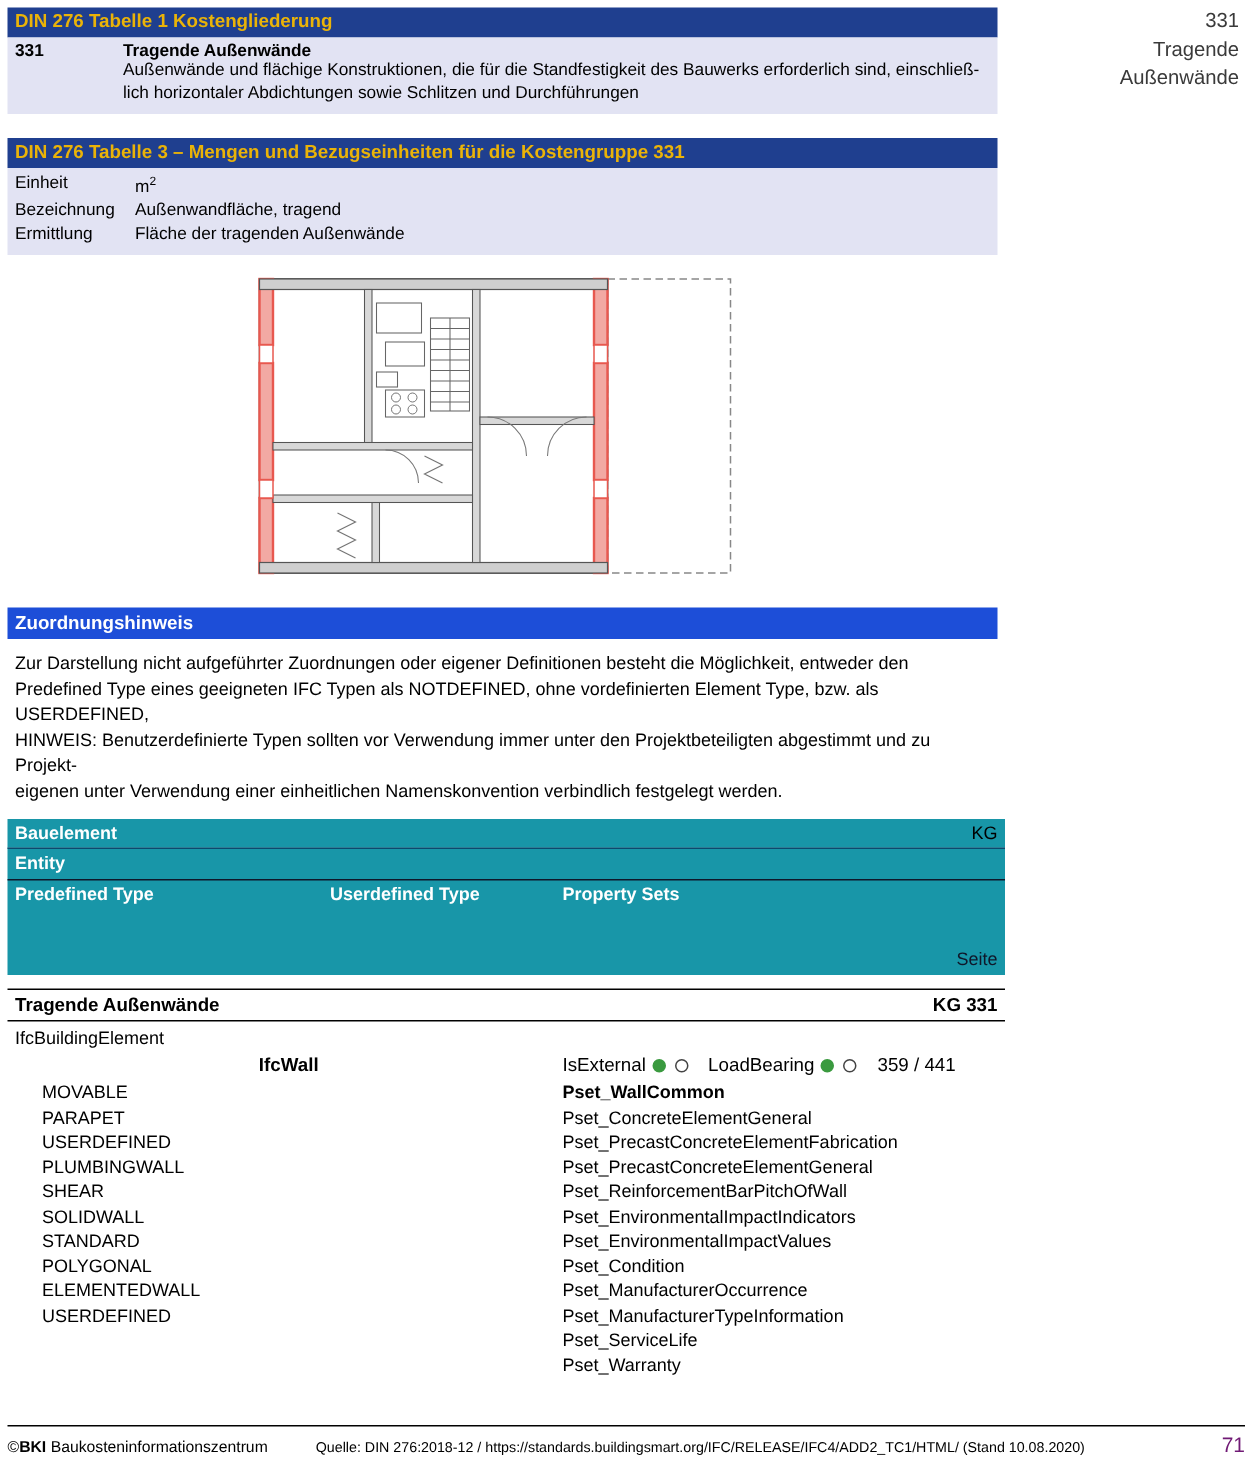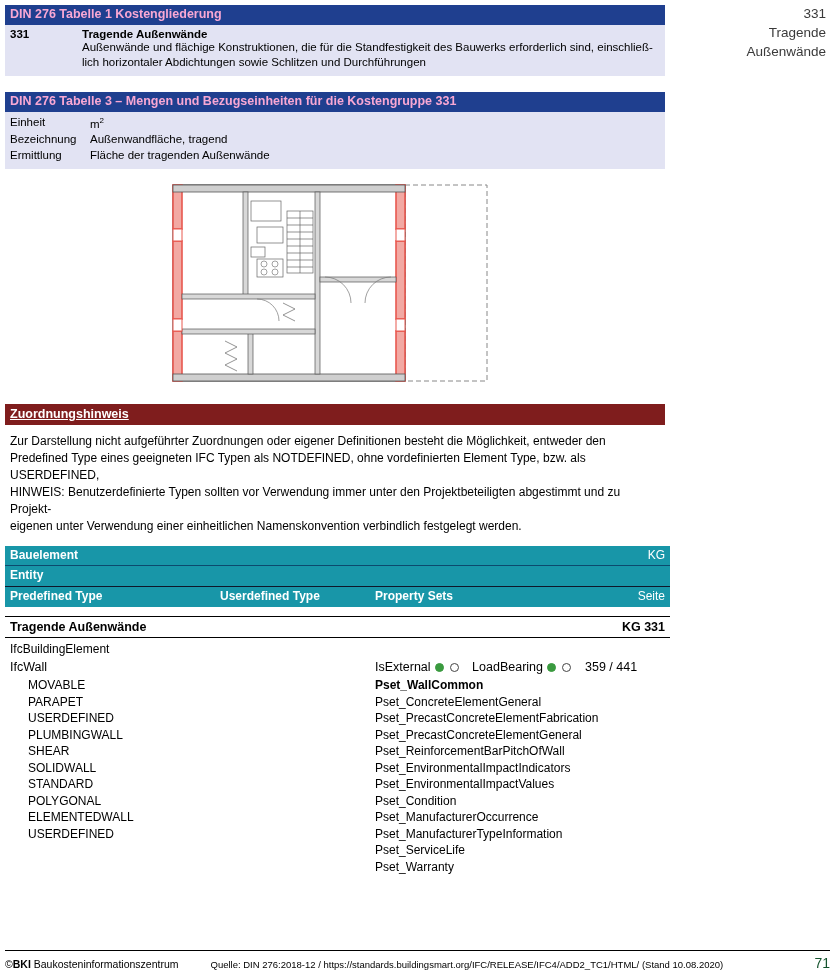--- a/index.html
+++ b/index.html
@@ -36,21 +36,21 @@
   .content {
     position: absolute;
     left: 5px;
     top: 5px;
     width: 660px;
   }
 
   
   .bar-blue {
     background: #1f3f8f;
-    color: #f9a8d4;
+    color: #eab308;
     font-weight: bold;
     font-size: 12.5px;
     padding: 2px 5px 3px 5px;
     line-height: 1.2;
   }
   .block-lav {
     background: #e2e3f3;
     padding: 3px 5px 5px 5px;
   }
   .row-flex { display: flex; }
@@ -79,46 +79,45 @@
   .plan {
     position: absolute;
     left: 160px;
     top: 0;
     width: 325px;
     height: 205px;
   }
 
   
   .bar-teal {
-    background: #7f1d1d;
+    background: #1d4ed8;
     color: #fff;
     font-weight: bold;
     font-size: 12.5px;
     padding: 3px 5px 4px 5px;
-    text-decoration: underline;
   }
   .hinweis {
     padding: 8px 5px 0 5px;
     line-height: 1.42;
     font-size: 12px;
   }
   .hinweis em { font-style: italic; }
   .be-head-row {
     background: #1896a8;
     color: #fff;
     font-weight: bold;
     display: flex;
     font-size: 12px;
     line-height: 1.45;
     padding: 1px 5px 1px 5px;
   }
   .be-head-row .right {
     margin-left: auto;
     font-weight: normal;
-    color: #ffffff;
+    color: #000000;
   }
   .be-head-row2 {
     background: #1896a8;
     color: #fff;
     font-weight: bold;
     display: flex;
     font-size: 12px;
     line-height: 1.45;
     padding: 1px 5px 2px 5px;
     border-top: 1px solid #0f172a;
@@ -141,21 +140,21 @@
 
   .entity-line {
     padding: 4px 5px 0 5px;
     font-size: 12px;
   }
   .ifcwall-row {
     display: flex;
     padding: 4px 5px 0 5px;
     font-size: 12.5px;
   }
-  .ifcwall-name { width: 365px; flex: 0 0 365px; font-weight: normal; }
+  .ifcwall-name { width: 365px; flex: 0 0 365px; font-weight: bold; text-align: center; }
   .flags { flex: 1 1 auto; }
   .pages { width: 80px; flex: 0 0 80px; text-align: left; }
 
   .dot {
     display: inline-block;
     width: 9px; height: 9px;
     border-radius: 50%;
     border: 1px solid #444;
     vertical-align: -1px;
     margin: 0 2px 0 4px;
@@ -182,21 +181,21 @@
     display: flex;
     align-items: baseline;
     font-size: 10px;
   }
   .footer .bki { font-size: 10.5px; }
   .footer .bki b { font-weight: bold; }
   .footer .src { margin-left: 32px; font-size: 9.5px; }
   .footer .pg {
     margin-left: auto;
     font-size: 14px;
-    color: #14532d;
+    color: #701a75;
   }
   sup { font-size: 8px; vertical-align: super; }
 </style>
 </head>
 <body>
 
 <div class="page">
 
   <div class="corner-head">
     <div>331</div>
@@ -314,21 +313,21 @@
       <span>Bauelement</span>
       <span class="right">KG</span>
     </div>
     <div class="be-head-row" style="border-top:1px solid #0c4a6e;">
       <span>Entity</span>
     </div>
     <div class="be-head-row2">
       <span class="c-pre">Predefined Type</span>
       <span class="c-user">Userdefined Type</span>
       <span class="c-psets">Property Sets</span>
-      <span class="c-seite" style="font-weight:normal;color:#ffffff;">Seite</span>
+      <span class="c-seite" style="font-weight:normal;color:#0f172a;margin-top:43px;">Seite</span>
     </div>
 
     <div class="kg-row">
       <span>Tragende Außenwände</span>
       <span class="kg-right">KG 331</span>
     </div>
 
     <div class="entity-line">IfcBuildingElement</div>
 
     <div class="ifcwall-row">

